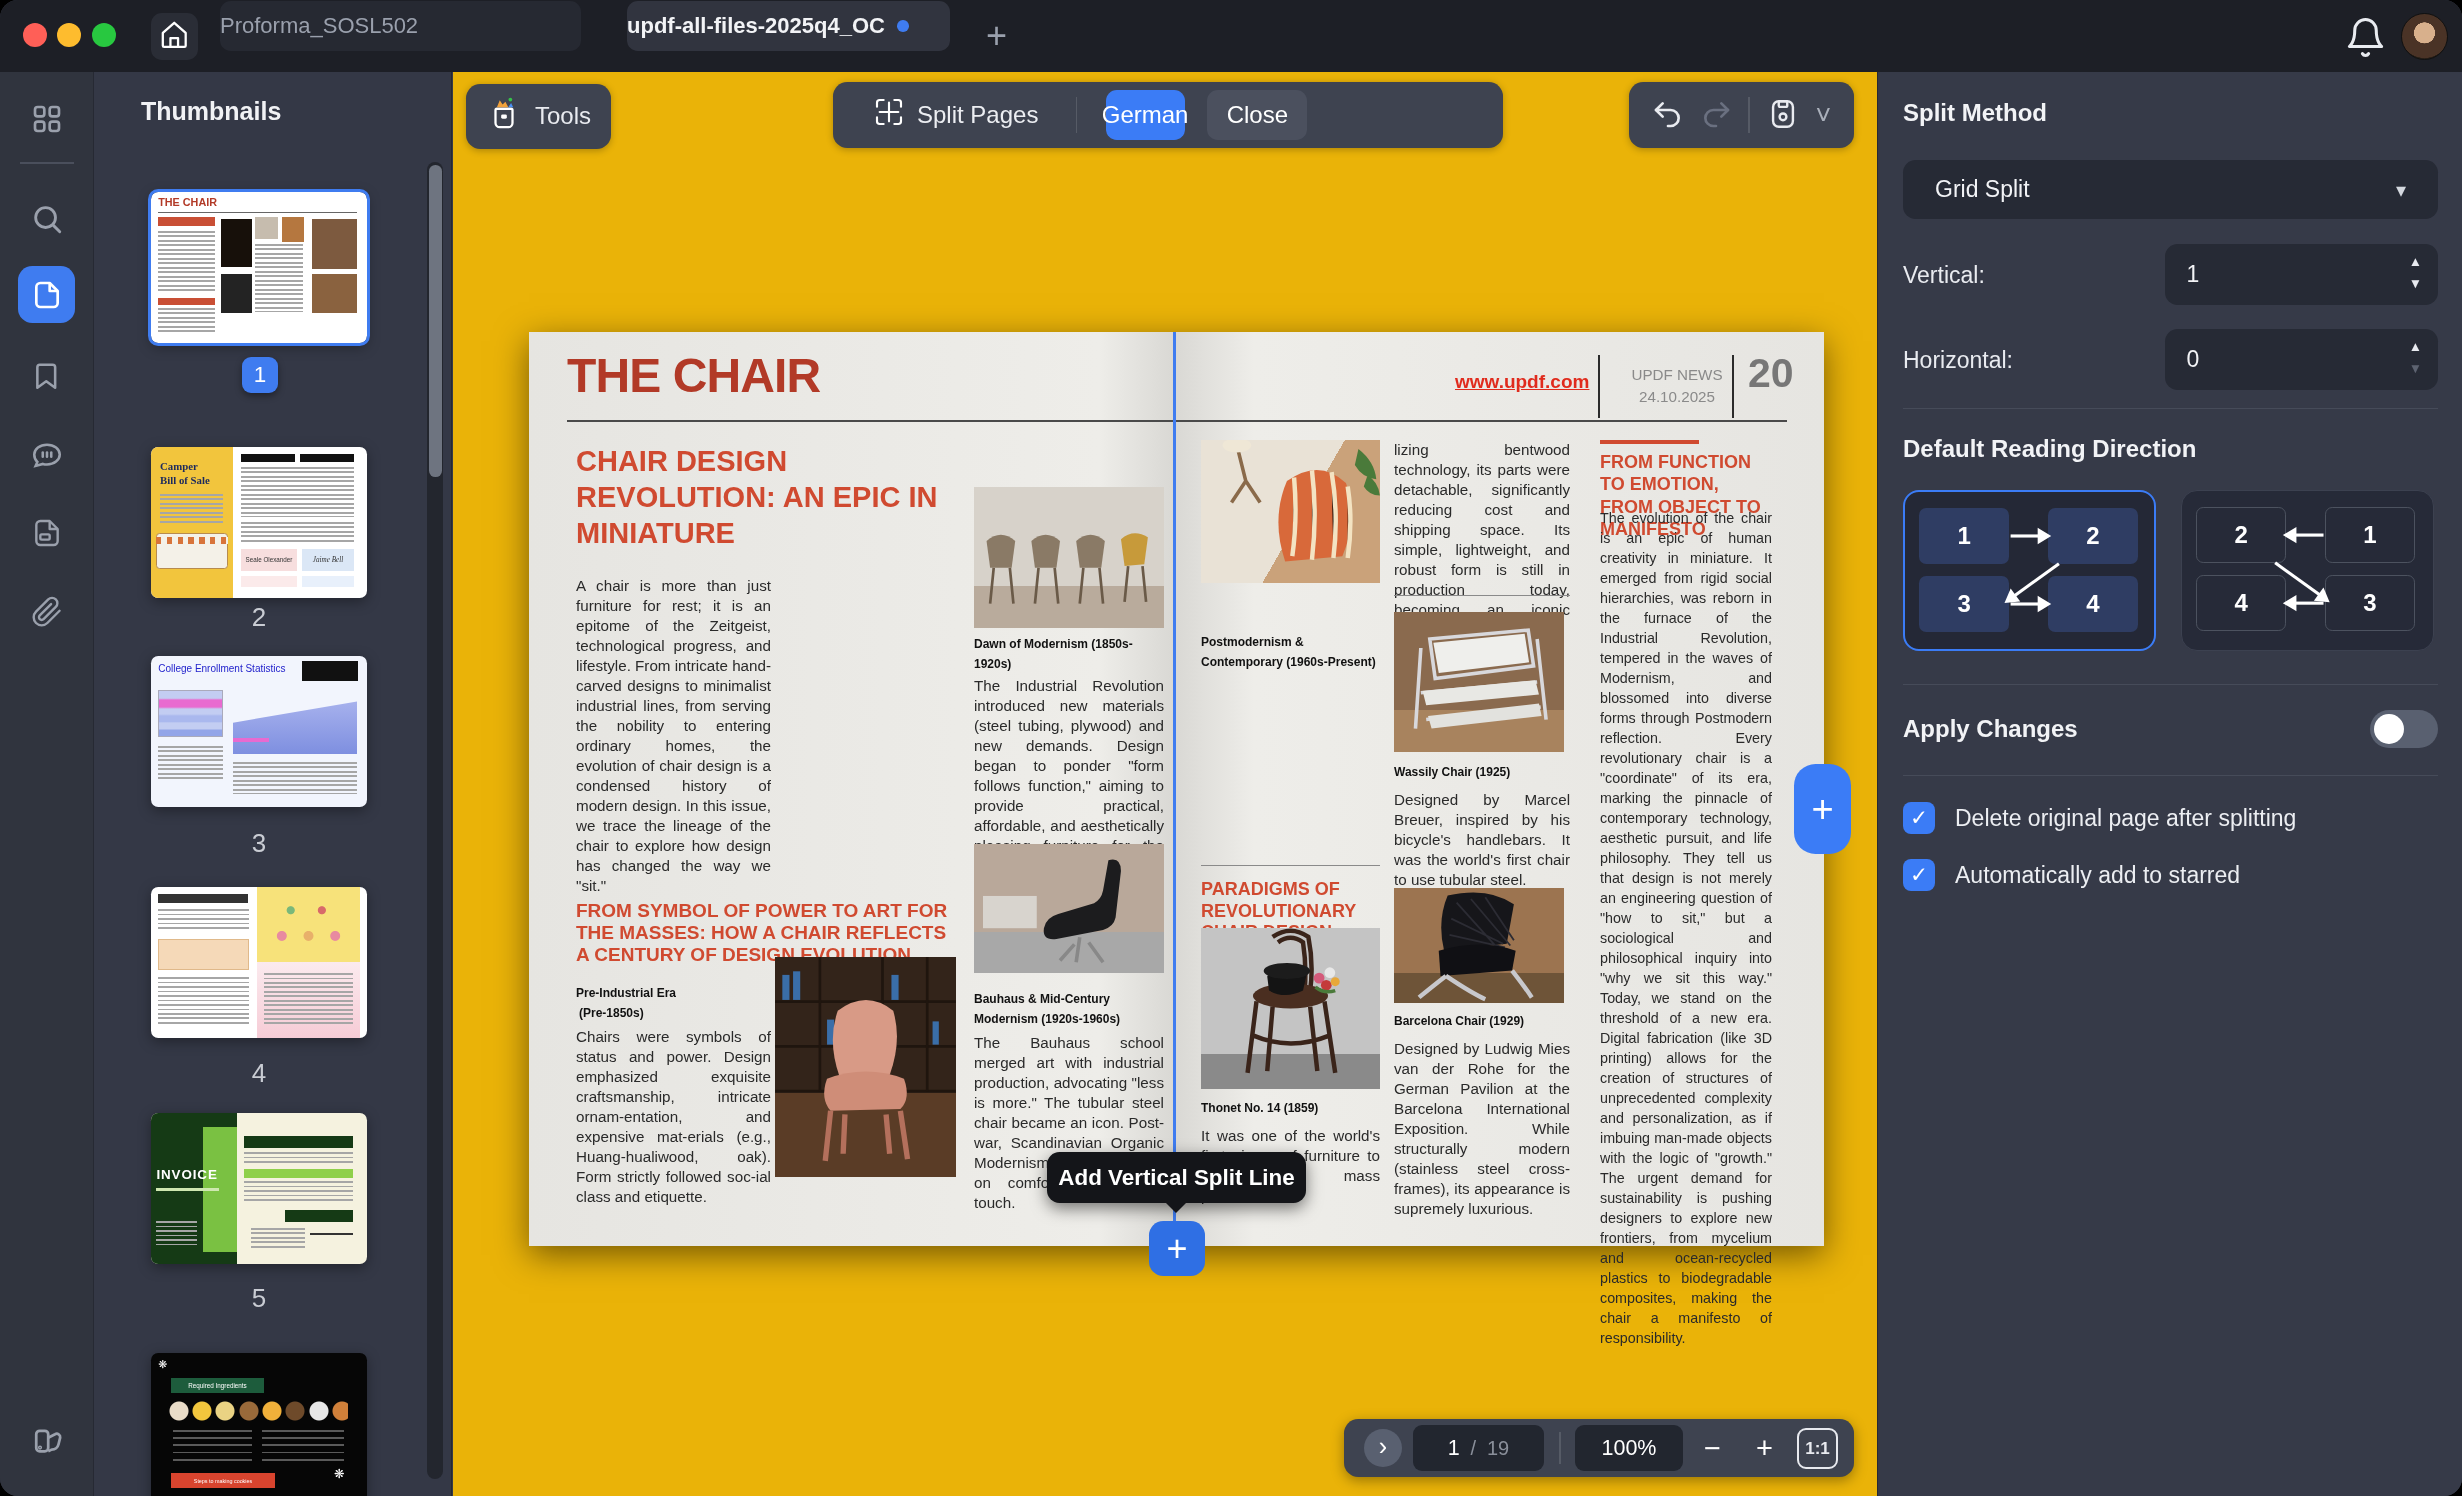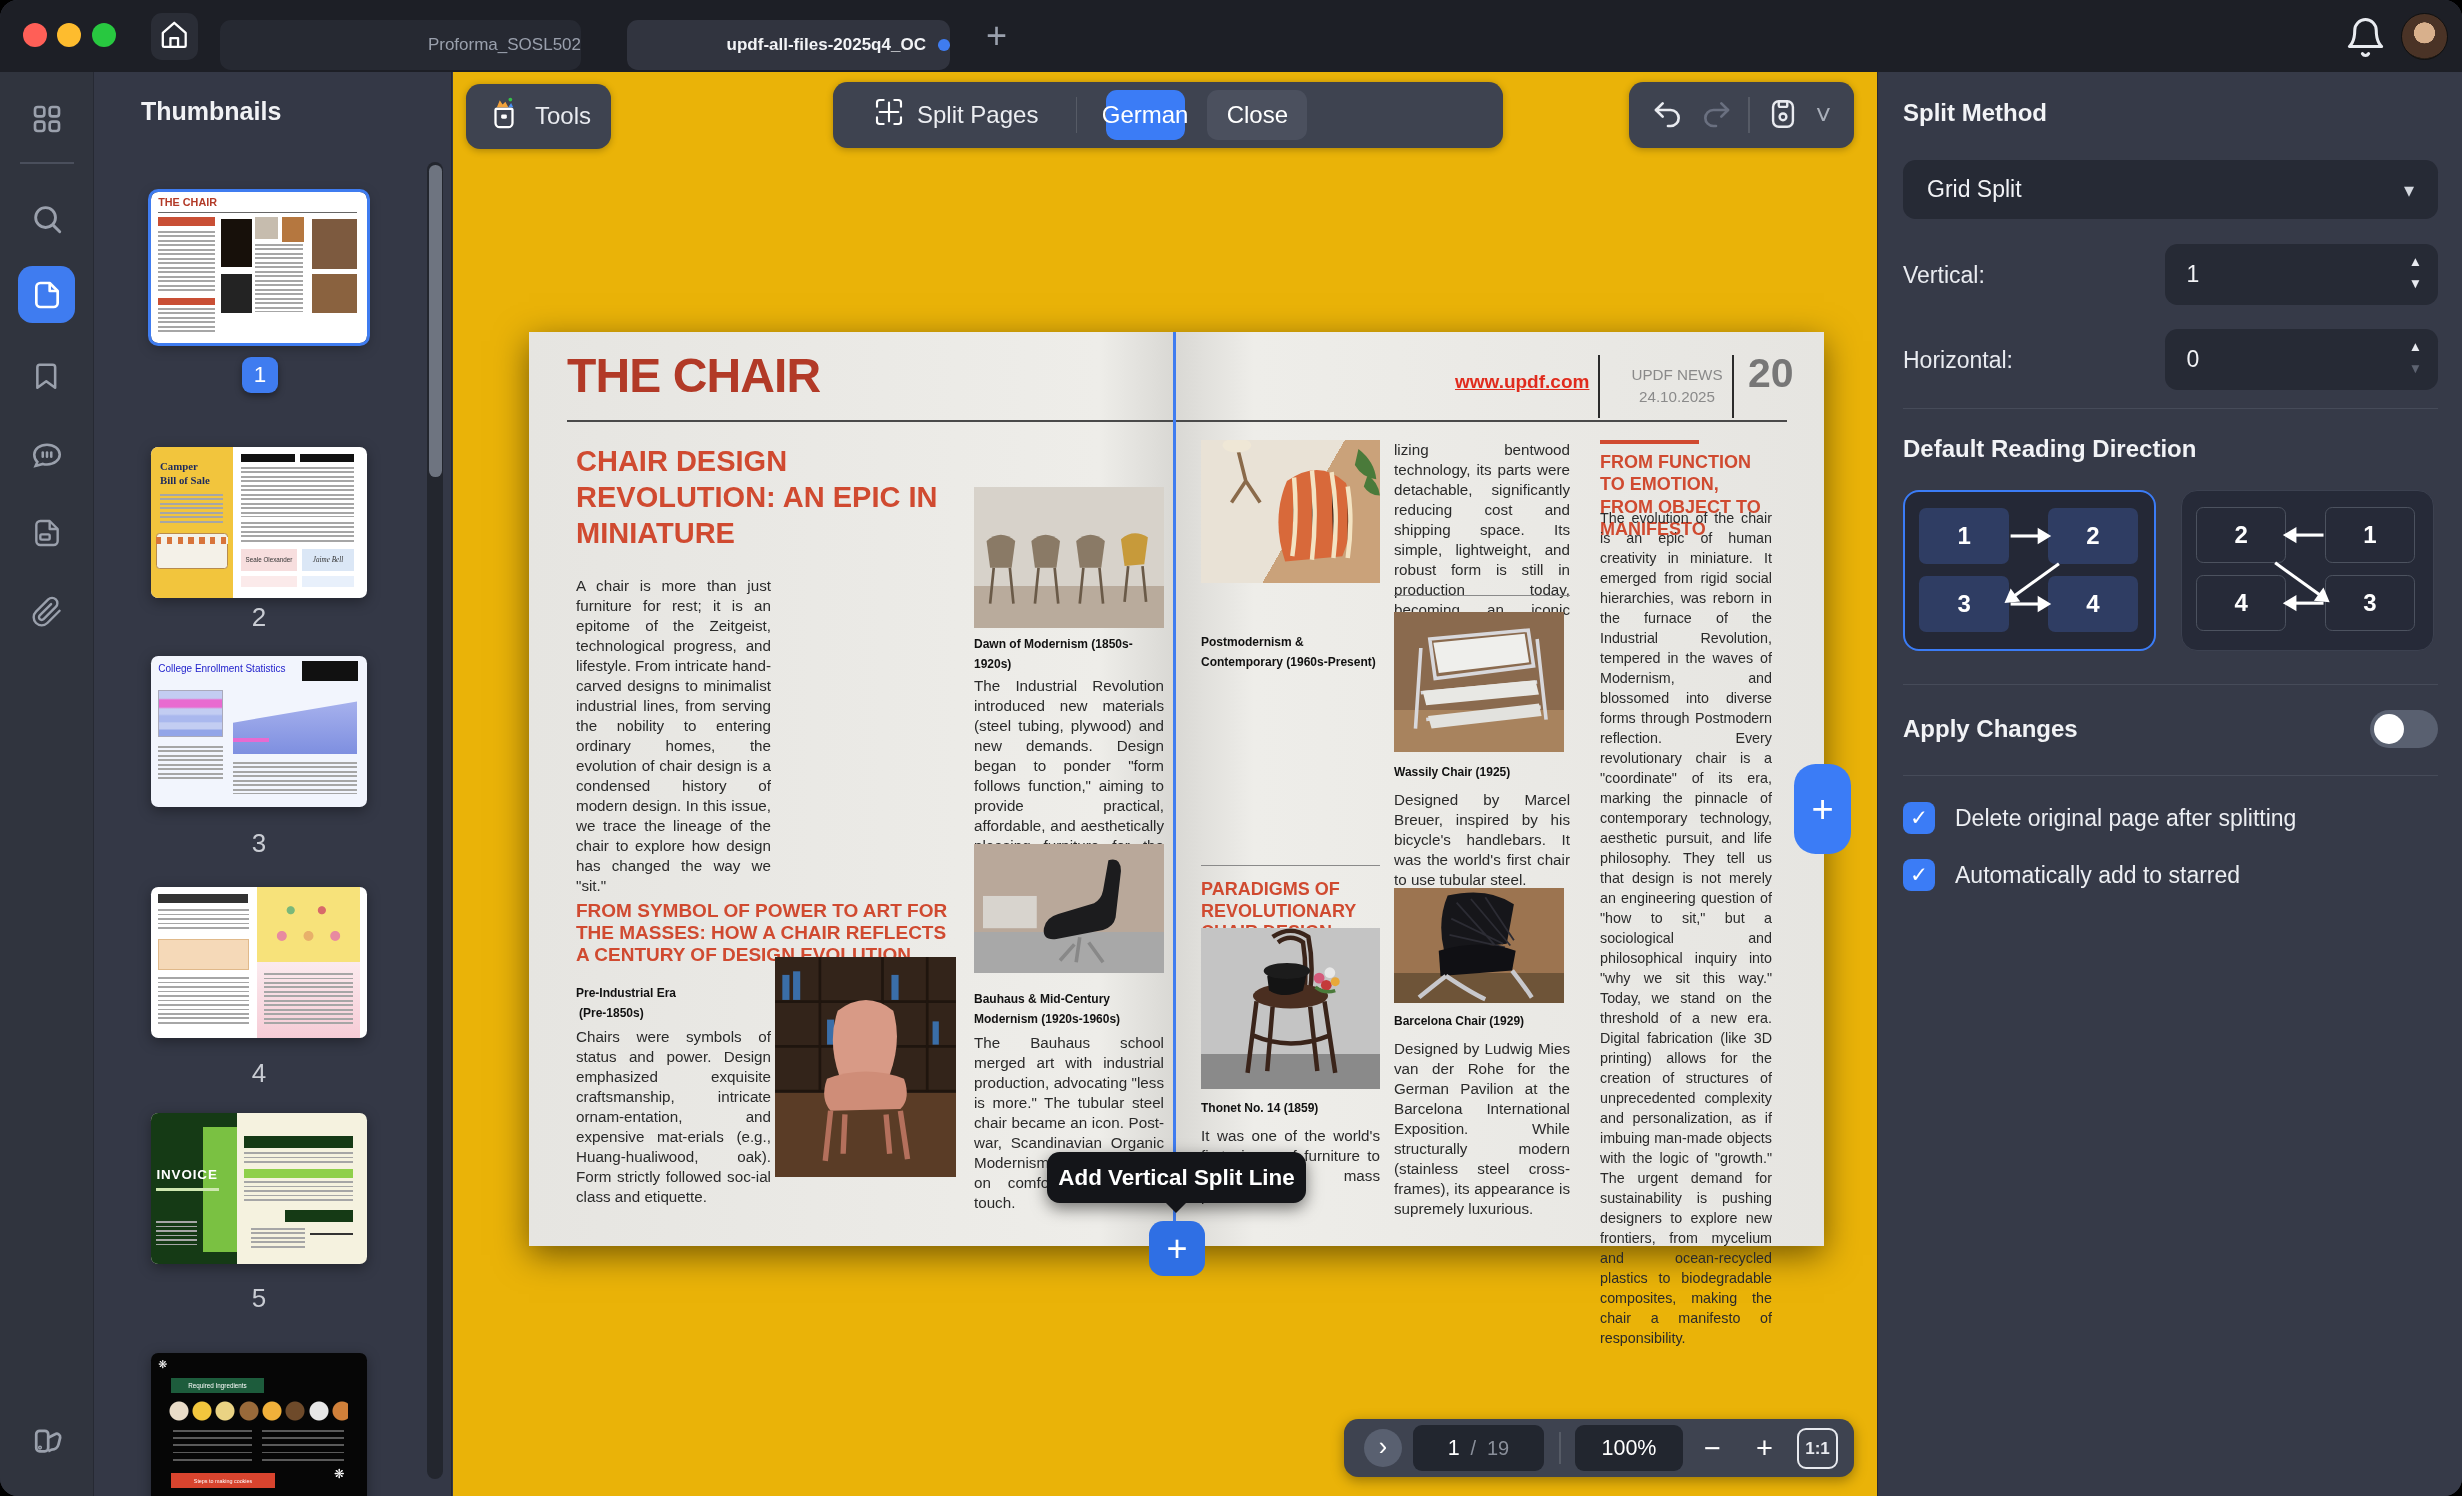--- a/index.html
+++ b/index.html
@@ -5,22 +5,22 @@
   html,body{margin:0;padding:0;background:#000;}
   *{box-sizing:border-box;}
   #window{position:relative;width:2462px;height:1496px;background:#363a48;
     font-family:"Liberation Sans",sans-serif;border-radius:18px;overflow:hidden;}
   .abs{position:absolute;}
   
   #titlebar{position:absolute;left:0;top:0;width:2462px;height:72px;background:#1d1f26;}
   .light{position:absolute;top:23px;width:24px;height:24px;border-radius:50%;}
   #homebtn{position:absolute;left:151px;top:12.5px;width:47px;height:47px;border-radius:10.8px;background:#2a2d36;
     display:flex;align-items:center;justify-content:center;}
-  .tab{position:absolute;top:20px;height:50px;border-radius:10.8px;display:flex;align-items:center;justify-content:flex-end;
-    font-size:17px;}
+  .tab{position:absolute;top:1px;height:50px;border-radius:10.8px;display:flex;align-items:center;justify-content:flex-start;
+    font-size:22px;}
   #tab1{left:220px;width:361px;background:#262932;color:#9aa0ad;}
   #tab2{left:627px;width:323px;background:#31343f;color:#f2f3f6;font-weight:600;overflow:hidden;white-space:nowrap;}
   #tab2 .dot{width:11.6px;height:11.6px;border-radius:50%;background:#3f7cf0;margin-left:12.5px;flex:0 0 auto;}
   #newtab{position:absolute;left:975px;top:14.3px;width:43px;height:43px;color:#9aa0ad;font-size:36px;
     display:flex;align-items:center;justify-content:center;font-weight:300;}
   #bell{position:absolute;left:2344px;top:16px;width:43px;height:43px;}
   #avatar{position:absolute;left:2401px;top:12.5px;width:47px;height:47px;border-radius:50%;
     background:radial-gradient(circle at 50% 42%,#d8b08c 0 30%,#4a3326 31% 72%,#2c2119 73%);border:0.9px solid #111;}
   
   #rail{position:absolute;left:0;top:72px;width:94px;height:1425px;background:#30343e;border-right:0.9px solid #262933;}
@@ -90,21 +90,21 @@
   #bdiv{position:absolute;left:215px;top:12.5px;width:1.8px;height:32px;background:#565b66;}
   #zoombox{position:absolute;left:231px;top:6.3px;width:108px;height:46px;border-radius:9px;background:#22262f;
     color:#fff;font-size:21.5px;display:flex;align-items:center;justify-content:center;}
   .bsym{position:absolute;top:0;height:58px;width:39px;color:#fff;font-size:29px;display:flex;align-items:center;justify-content:center;}
   #fit{position:absolute;left:453px;top:9px;width:41px;height:41px;border:2.2px solid #e8eaef;border-radius:9px;
     color:#e8eaef;font-size:17px;font-weight:700;display:flex;align-items:center;justify-content:center;}
   
   #rpanel{position:absolute;left:1877px;top:72px;width:585px;height:1425px;background:#363a48;border-left:0.9px solid #262933;}
   #rpanel .h{position:absolute;left:25px;font-size:24px;font-weight:600;color:#f2f3f6;}
   #dropdown{position:absolute;left:25px;top:88px;width:535px;height:59px;background:#262a35;border-radius:12.5px;
-    display:flex;align-items:center;color:#f2f3f6;font-size:23px;padding:0 24px;justify-content:space-between;}
+    display:flex;align-items:center;color:#f2f3f6;font-size:23px;padding:0 32px;justify-content:space-between;}
   .rowlabel{position:absolute;left:25px;font-size:23px;color:#e9ebf0;}
   .stepper{position:absolute;left:287px;width:273px;height:61px;background:#262a35;border-radius:12.5px;color:#f2f3f6;
     font-size:23px;display:flex;align-items:center;padding:0 21.5px;}
   .steparrows{position:absolute;right:16px;top:7.2px;display:flex;flex-direction:column;line-height:21.5px;font-size:13.4px;color:#e8eaf0;text-align:center;}
   .rdiv{position:absolute;left:25px;width:535px;height:0.9px;background:#464b59;}
   .dircard{position:absolute;top:418px;width:253px;height:161px;border-radius:16px;background:#262a38;}
   #card1{left:25px;border:2.7px solid #3b7cf6;background:#242836;}
   #card2{left:303px;border:1.8px solid #3c4150;}
   .cell{position:absolute;width:90px;height:56px;border-radius:7.2px;display:flex;align-items:center;justify-content:center;
     color:#fff;font-size:24px;font-weight:700;}

